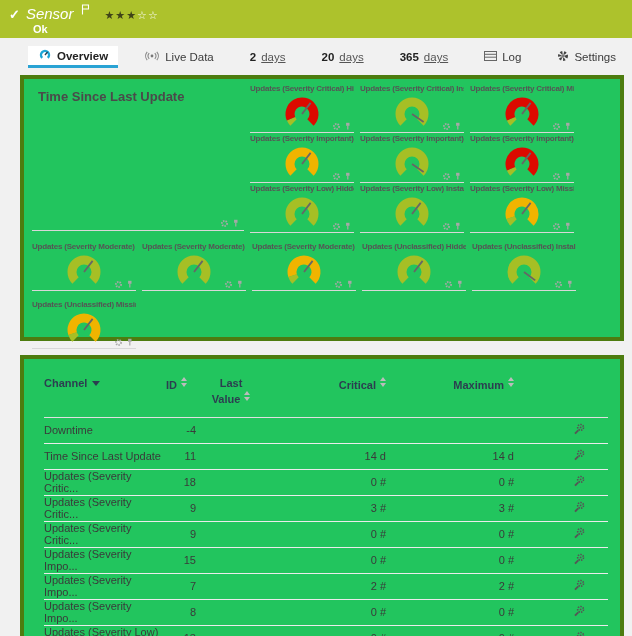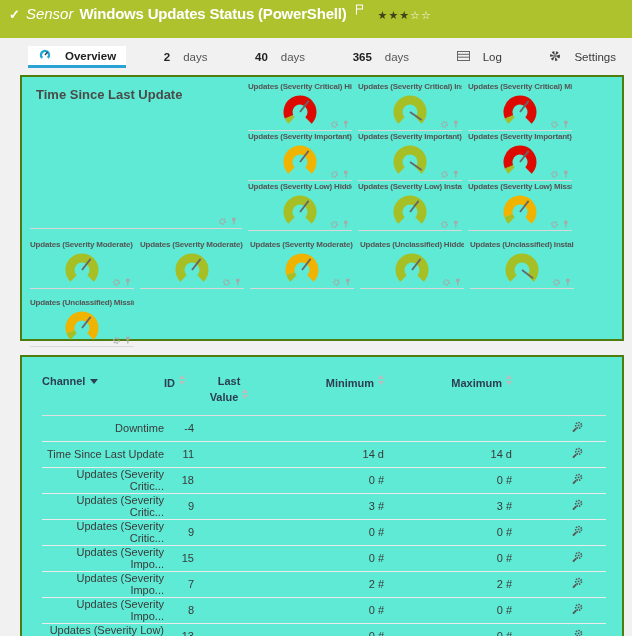--- a/index.html
+++ b/index.html
@@ -14,85 +14,92 @@
   .tb-check{font-weight:bold;font-size:13px;}
   .tb-kind{font-style:italic;font-size:15px;}
   .tb-title{font-weight:bold;font-size:15px;letter-spacing:-0.2px;}
   .tb-flag{margin-left:2px;position:relative;top:-4px;}
   .tb-stars{margin-left:8px;font-size:11px;letter-spacing:1px;}
   .tb-stars .st-f{color:#3f4418;}
   .tb-stars .st-e{color:rgba(255,255,255,0.9);}
   .tb-status{margin-left:33px;font-size:11px;font-weight:bold;margin-top:0px;}
   
   .tabbar{position:absolute;left:28px;top:46px;width:598px;height:22px;display:flex;justify-content:space-between;align-items:stretch;}
-  .tab{display:flex;align-items:center;gap:13px;padding:3px 10px;font-size:11.5px;color:#3a3a3a;cursor:pointer;}
+  .tab{display:flex;align-items:center;gap:5px;padding:3px 10px;font-size:11.5px;color:#3a3a3a;cursor:pointer;}
   .tab.active{background:#fff;border-bottom:3px solid #2aa3d4;font-weight:bold;color:#222;}
   .tab b{font-weight:bold;color:#222;}
-  .tab .unit{color:#555;}
+  .tab .unit{color:#555;text-decoration:underline;}
   
-  .panel{position:absolute;background:#5eead4;border:2px solid #4d7c0f;}
+  .panel{position:absolute;background:#22c55e;border:4px solid #4d7c0f;}
   #gauge-panel{left:20px;top:75px;width:604px;height:266px;box-sizing:border-box;}
   #table-panel{left:20px;top:355px;width:604px;height:300px;box-sizing:border-box;padding:14px 20px 0 20px;}
   
   .topflex{display:flex;padding:4px 4px 0 8px;}
   .main-gauge-cell{width:212px;height:147px;position:relative;border-bottom:1px solid #d8d8d8;}
   .mg-title{font-size:13px;font-weight:bold;color:#4a4a4a;padding:6px 0 0 6px;}
   .mg-svg{display:block;margin-left:50px;margin-top:-4px;}
   .cell-icons{position:absolute;right:4px;bottom:2px;display:flex;gap:3px;align-items:center;}
   .mini-grid{width:324px;display:grid;grid-template-columns:repeat(3,104px);column-gap:6px;margin-left:6px;}
   .mini-cell{position:relative;height:48px;border-bottom:1px solid #d8d8d8;padding-top:1px;overflow:visible;}
   .mini-title{font-size:8px;font-weight:bold;color:#555;white-space:nowrap;overflow:hidden;letter-spacing:-0.2px;}
   .mini-svg{display:block;margin:0 auto;}
   .row45{display:grid;grid-template-columns:repeat(5,104px);column-gap:6px;margin:8px 4px 0 8px;}
   
   table{border-collapse:collapse;width:564px;font-size:11px;color:#3a3a3a;table-layout:fixed;}
   th{color:#2c3e50;font-weight:bold;text-align:left;padding:4px 0 10px 0;border-bottom:1px solid #e0e0e0;vertical-align:top;font-size:11px;}
-  td{padding:0;height:25px;border-top:1px solid #ebebeb;vertical-align:middle;text-align:right;}
+  td{padding:0;height:25px;border-top:1px solid #ebebeb;vertical-align:middle;}
   tbody tr:first-child td{border-top:none;}
   .col-ch{width:122px;} .col-id{width:30px;} .col-lv{width:70px;} .col-min{width:120px;} .col-max{width:128px;} .col-ed{width:94px;}
   th.r,td.r{text-align:right;}
   th.c,td.c{text-align:center;}
   td.ed{text-align:right;padding-right:22px;}
   th.hr{text-align:right;}
   .sort{display:inline-block;vertical-align:2px;margin-left:4px;}
   .sort i{display:block;width:0;height:0;border-left:3.5px solid transparent;border-right:3.5px solid transparent;}
   .sort .up{border-bottom:4px solid #bcbcbc;margin-bottom:2px;}
   .sort .dn{border-top:4px solid #bcbcbc;}
   .caret{display:inline-block;width:0;height:0;border-left:4px solid transparent;border-right:4px solid transparent;border-top:5px solid #2c3e50;margin-left:5px;vertical-align:1px;}
   .lv-head{display:inline-block;text-align:center;line-height:1.25;}
 </style>
 </head>
 <body>
 
 <div class="topbar">
   <div class="tb-line1">
     <span class="tb-check">✓</span>
     <span class="tb-kind">Sensor</span>
-    <span class="tb-title">Windows Updates Status (PowerShell)</span>
     <span class="tb-flag"><svg width="9" height="11" viewBox="0 0 9 11">
           <path d="M1.5 0.5 V10.5 M1.5 1 H7.5 V5 H1.5" stroke="#ffffff" fill="none" stroke-width="1.1"></path>
         </svg></span>
     <span class="tb-stars"><span class="st-f">★★★</span><span class="st-e">☆☆</span></span>
   </div>
+  <div class="tb-status">Ok</div>
 </div>
 
 <div class="tabbar">
   <div class="tab active">
     <span><svg width="14" height="11" viewBox="0 0 14 11">
           <path d="M4.17 8.83 A4 4 0 1 1 9.83 8.83" stroke="#1ea6d6" stroke-width="2.4" fill="none"></path>
           <line x1="7" y1="6" x2="9.6" y2="2.9" stroke="#2c3e50" stroke-width="1.4"></line>
         </svg></span>
     <span>Overview</span>
   </div>
   <div class="tab">
+    <span><svg width="16" height="10" viewBox="0 0 16 10">
+          <circle cx="8" cy="5" r="1.4" fill="#777"></circle>
+          <path d="M5.2 2.2 a4.2 4.2 0 0 0 0 5.6 M3.2 0.8 a6.5 6.5 0 0 0 0 8.4 M10.8 2.2 a4.2 4.2 0 0 1 0 5.6 M12.8 0.8 a6.5 6.5 0 0 1 0 8.4" stroke="#888" fill="none" stroke-width="1.1"></path>
+        </svg></span>
+    <span>Live Data</span>
+  </div>
+  <div class="tab">
       <b>2</b>
       <span class="unit">days</span>
     </div>
   <div class="tab">
-      <b>40</b>
+      <b>20</b>
       <span class="unit">days</span>
     </div>
   <div class="tab">
       <b>365</b>
       <span class="unit">days</span>
     </div>
   <div class="tab">
     <span><svg width="13" height="10" viewBox="0 0 13 10">
           <rect x="0.5" y="0.5" width="12" height="9" fill="none" stroke="#666"></rect>
           <line x1="0.5" y1="3.3" x2="12.5" y2="3.3" stroke="#666"></line>
@@ -378,21 +385,21 @@
     </div>
 </div>
 
 <div class="panel" id="table-panel">
   <table>
     <thead>
       <tr>
         <th class="col-ch"><span>Channel</span><span class="caret"></span></th>
         <th class="col-id"><span>ID</span><span class="sort"><i class="up"></i><i class="dn"></i></span></th>
         <th class="col-lv c"><span class="lv-head"><span>Last</span><br><span>Value</span><span class="sort"><i class="up"></i><i class="dn"></i></span></span></th>
-        <th class="col-min hr"><span>Minimum</span><span class="sort"><i class="up"></i><i class="dn"></i></span></th>
+        <th class="col-min hr"><span>Critical</span><span class="sort"><i class="up"></i><i class="dn"></i></span></th>
         <th class="col-max hr"><span>Maximum</span><span class="sort"><i class="up"></i><i class="dn"></i></span></th>
         <th class="col-ed"></th>
       </tr>
     </thead>
     <tbody id="table-body">
         <tr>
           <td>Downtime</td>
           <td class="r">-4</td>
           <td class="c"></td>
           <td class="r"></td>

